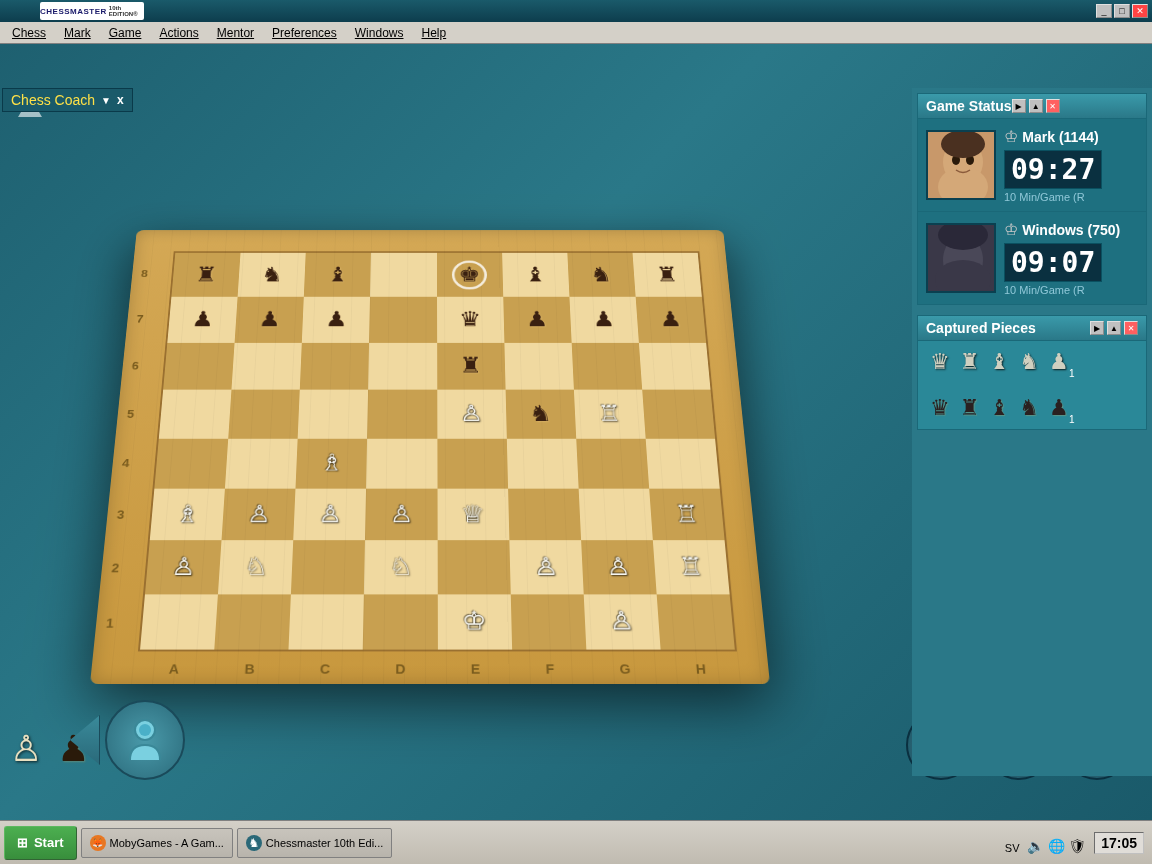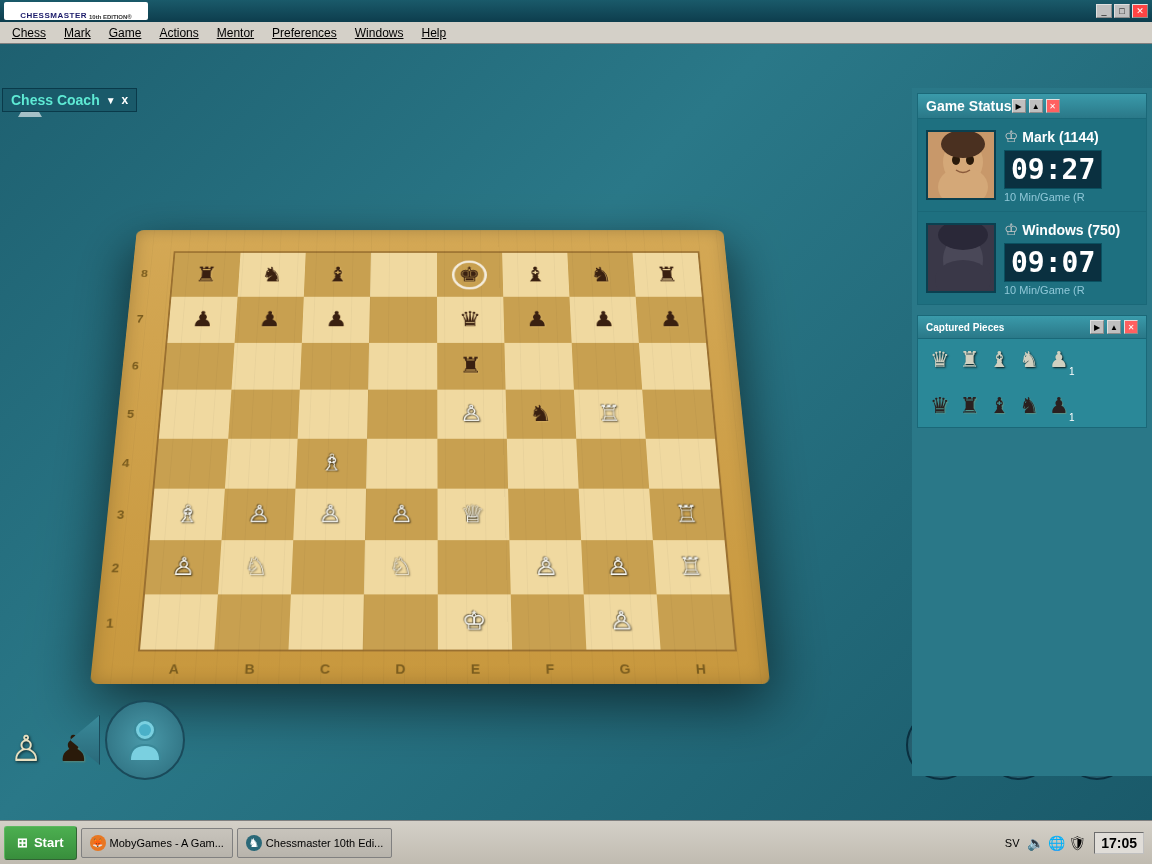--- a/index.html
+++ b/index.html
@@ -21,30 +21,31 @@
       align-items: center;
       justify-content: space-between;
       padding: 0 4px;
     }
     #title-bar-logo {
       display: flex;
       align-items: center;
       gap: 4px;
     }
     #logo-img {
-      width: 144px;
+      width: 104px;
       height: 18px;
       background: white;
       border-radius: 2px;
       display: flex;
-      align-items: flex-end;
+      align-items: center;
       justify-content: center;
       font-size: 9px;
       font-weight: bold;
       color: #333;
+      margin-left: 36px;
     }
     #title-bar-controls {
       display: flex;
       gap: 2px;
     }
     .title-btn {
       width: 16px;
       height: 14px;
       background: #c0c0c0;
       border: 1px outset #e0e0e0;
@@ -83,22 +84,22 @@
       background: #1a5a6a;
       border: 1px solid #0a3a4a;
       display: flex;
       align-items: center;
       padding: 3px 8px;
       gap: 6px;
       z-index: 10;
     }
     #chess-coach-label {
       font-size: 14px;
-      font-weight: bold;
-      color: #5eead4;
+      font-weight: normal;
+      color: #fde047;
     }
     #chess-coach-dropdown {
       font-size: 10px;
       color: white;
     }
     #chess-coach-close {
       font-size: 12px;
       color: white;
       cursor: pointer;
       font-weight: bold;
@@ -411,21 +412,21 @@
     }
     #captured-header {
       background: linear-gradient(to bottom, #3a9aaa, #2a7888);
       padding: 4px 8px;
       display: flex;
       justify-content: space-between;
       align-items: center;
       border-bottom: 1px solid #1a6878;
     }
     #captured-title {
-      font-size: 10px;
+      font-size: 14px;
       font-weight: bold;
       color: white;
     }
     .captured-row {
       display: flex;
       align-items: center;
       padding: 8px 12px;
       gap: 10px;
     }
     .captured-piece {
@@ -493,21 +494,21 @@
       border-radius: 50%;
       display: flex;
       align-items: center;
       justify-content: center;
       font-size: 9px;
       color: white;
     }
     #taskbar-right {
       margin-left: auto;
       display: flex;
-      align-items: center;
+      align-items: flex-end;
       gap: 8px;
       padding-right: 4px;
     }
     .systray-item {
       font-size: 11px;
       color: #000;
     }
     #clock {
       font-size: 14px;
       color: #000;

